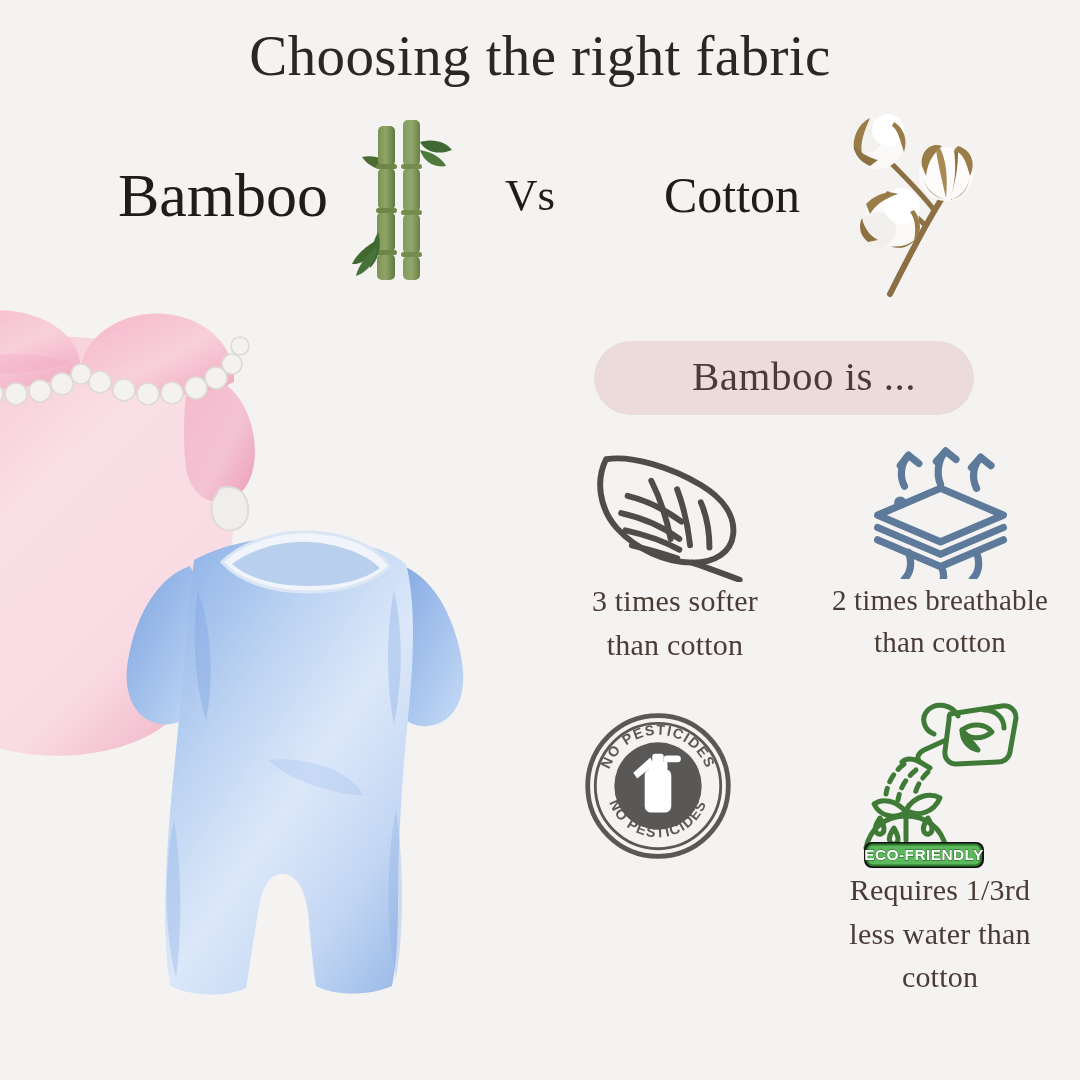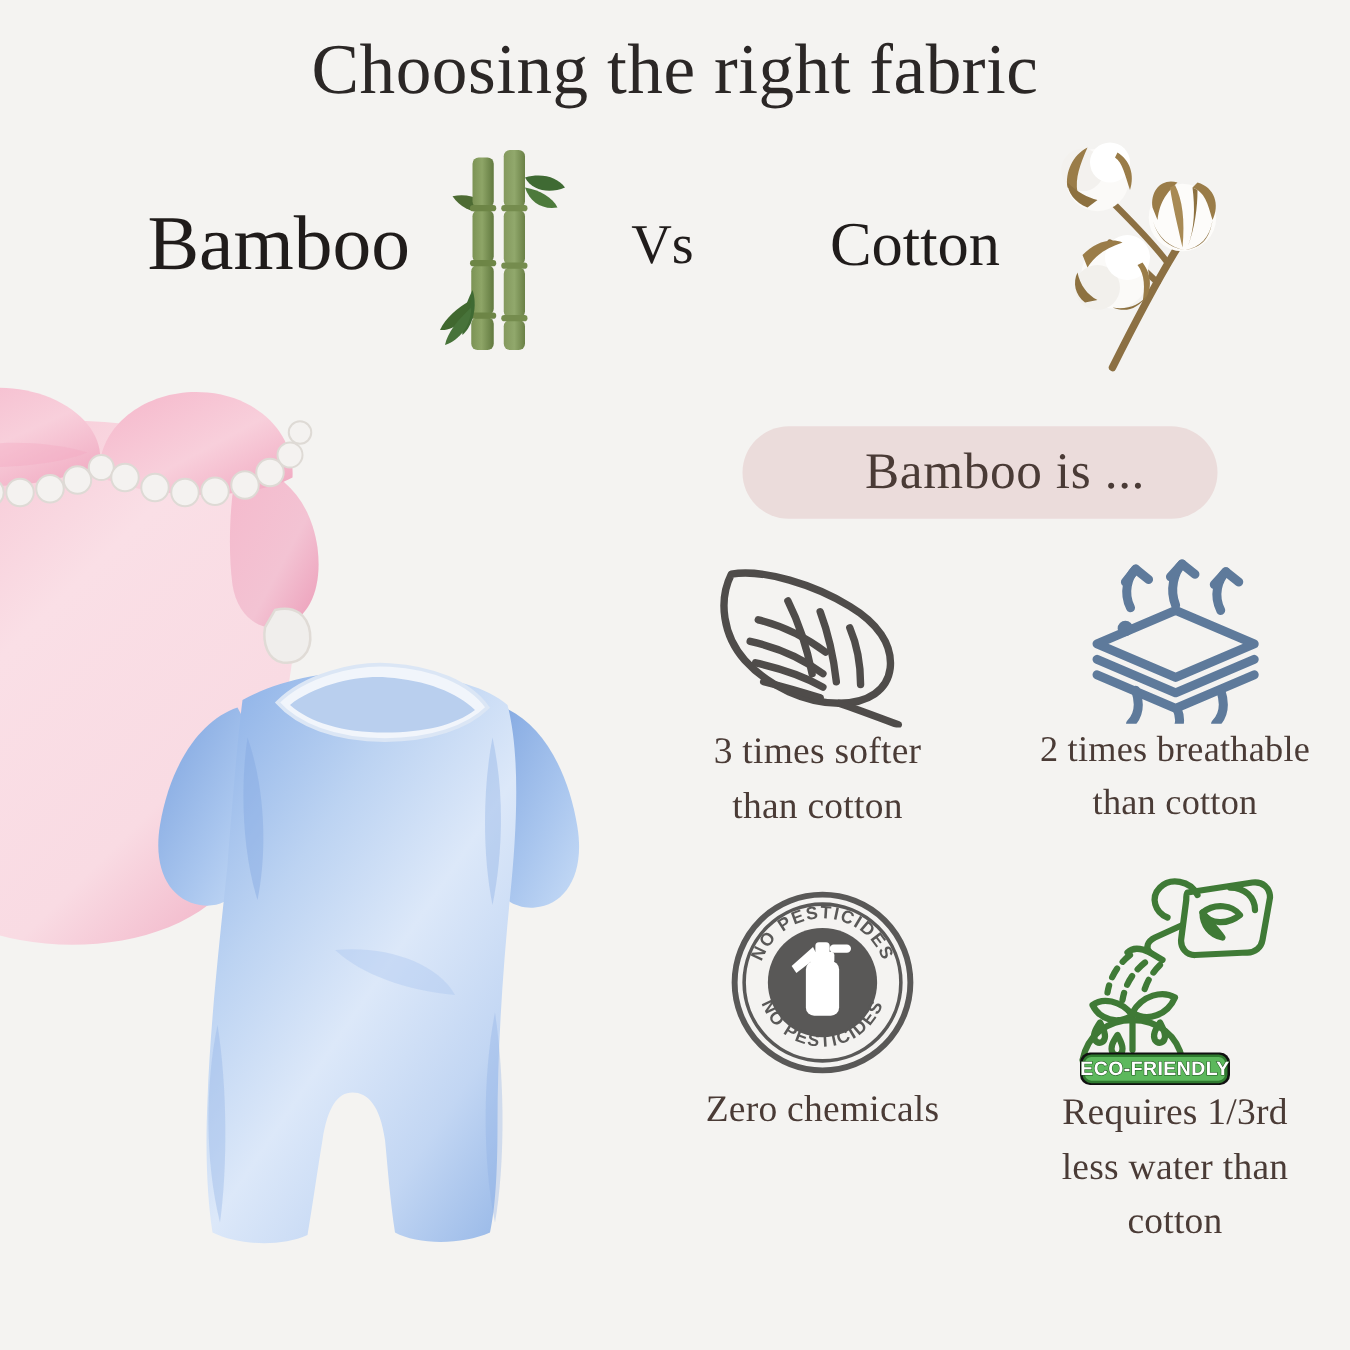--- a/index.html
+++ b/index.html
@@ -134,21 +134,21 @@
     align-items: center;
     justify-content: center;
   }
   .feature .caption {
     font-size: 30px;
     line-height: 1.45;
     color: #4a3b36;
     letter-spacing: 0.2px;
   }
 
-  .feat-soft      { left: 504px;  top: 444px;  width: 300px; text-align: center; }
+  .feat-soft      { left: 525px;  top: 444px;  width: 300px; text-align: center; }
   .feat-soft .icon-box      { height: 135px; }
   .feat-breathe   { left: 790px;  top: 444px;  width: 300px; }
   .feat-breathe .icon-box   { height: 135px; }
   .feat-breathe .caption { font-size: 29px; white-space: nowrap; }
   .feat-pest      { left: 508px;  top: 706px;  width: 300px; }
   .feat-pest .icon-box      { height: 160px; }
   .feat-eco       { left: 790px;  top: 700px;  width: 300px; }
   .feat-eco .icon-box       { height: 168px; }
 
   .cap-line { display: block; }
@@ -430,21 +430,20 @@
         <g fill="#ffffff">
           <rect x="66" y="62" width="28" height="46" rx="7"></rect>
           <rect x="70" y="54" width="20" height="10" rx="3"></rect>
           <rect x="74" y="46" width="12" height="10" rx="3"></rect>
           <rect x="86" y="48" width="18" height="7" rx="3.5"></rect>
           <path d="M72 50 L54 66 L58 72 L76 58 Z"></path>
         </g>
       </svg>
     </div>
     <div class="caption">
-      <span class="cap-line">Zero chemicals</span>
     </div>
   </div>
 
   <div class="feature feat-eco">
     <div class="icon-box">
       <svg viewBox="0 0 180 168" width="180" height="168">
         <g fill="none" stroke="#3f7a36" stroke-width="5" stroke-linecap="round" stroke-linejoin="round">
 
           <path d="M100 14 L152 6 C160 5 166 10 166 18 L160 52 C159 58 154 62 148 62 L106 64
                    C99 64 94 58 95 51 L99 20 C99 17 99 15 100 14 Z"></path>

